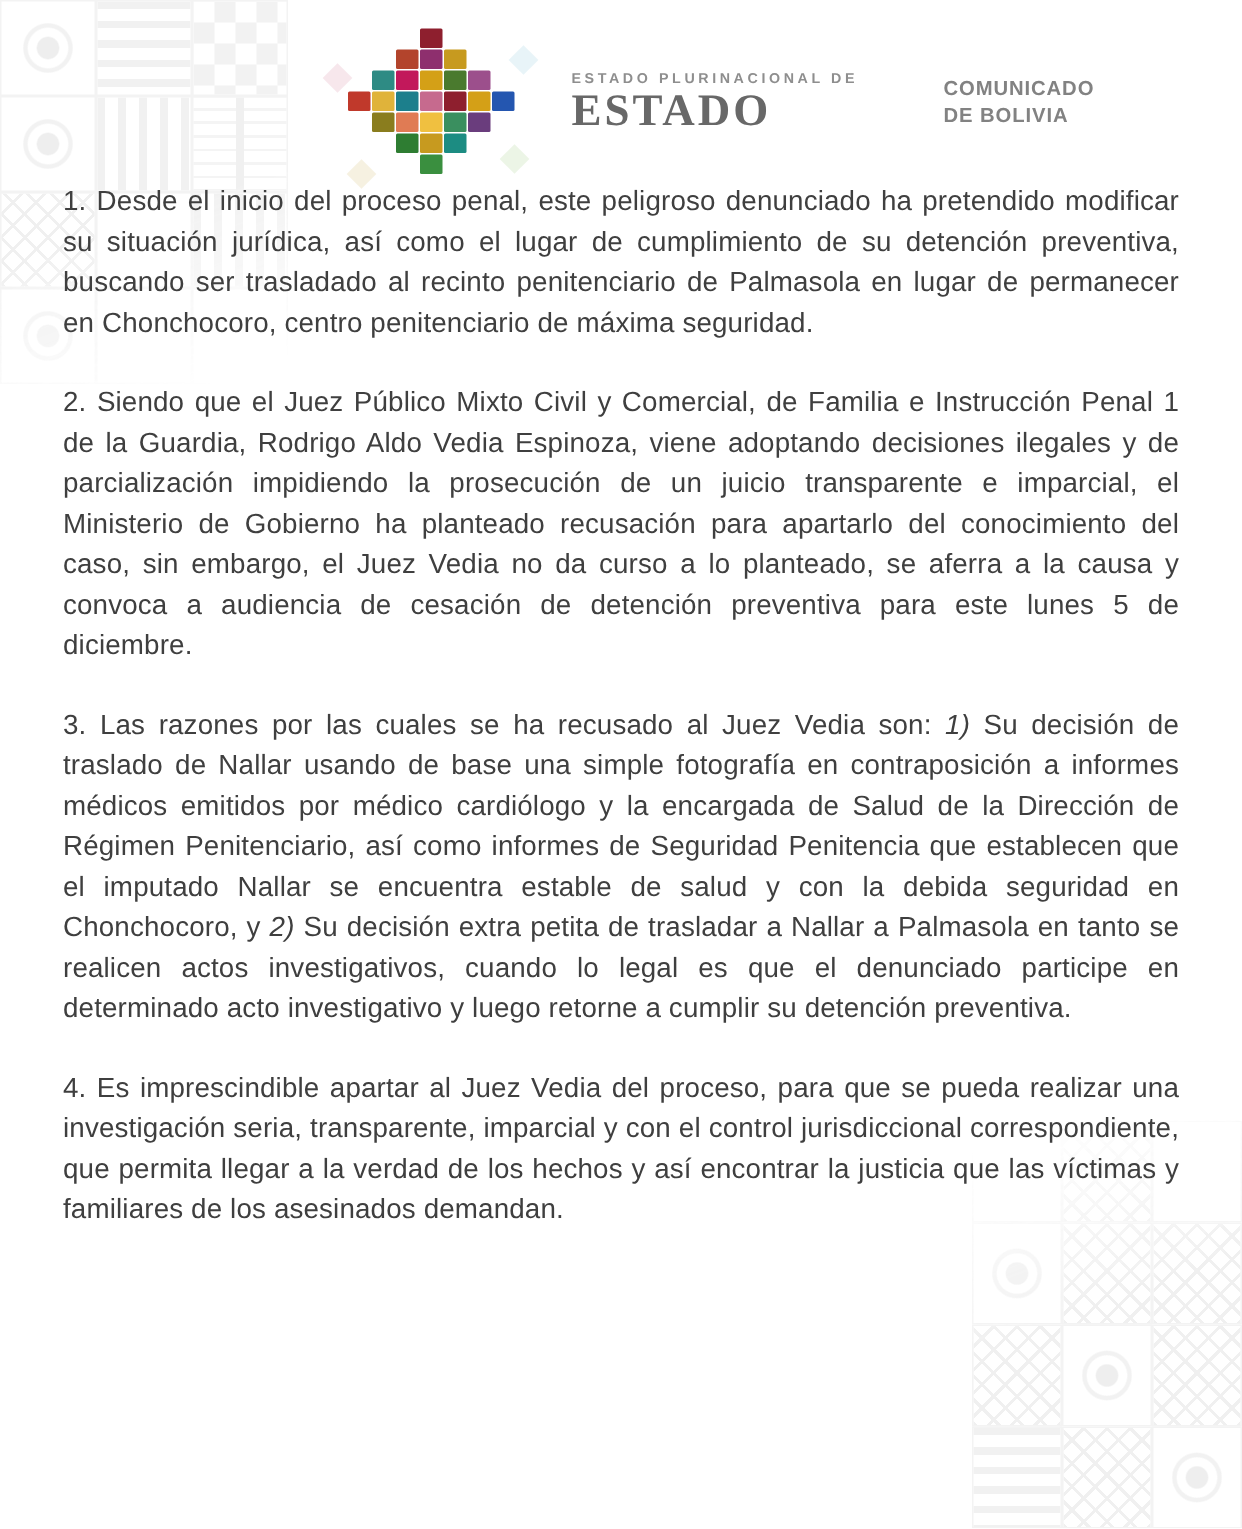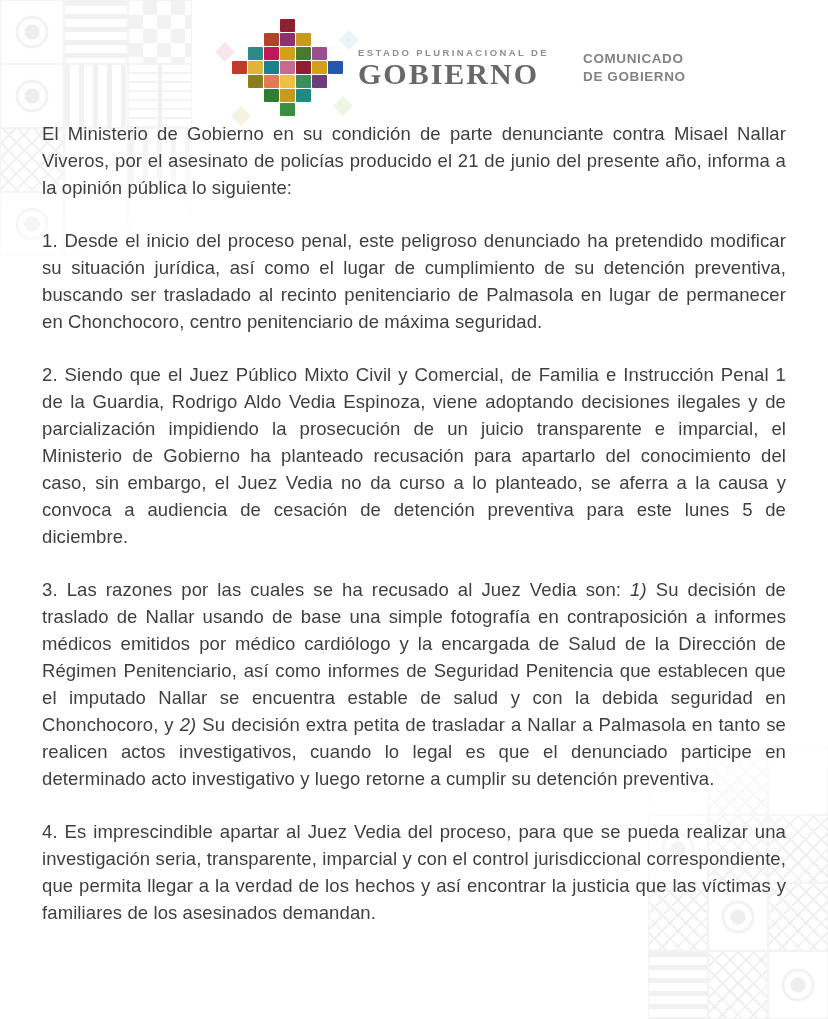--- a/index.html
+++ b/index.html
@@ -34,21 +34,21 @@
         radial-gradient(circle at 50% 50%,#ededed 0 7px,transparent 8px),
         radial-gradient(circle at 50% 50%,transparent 0 13px,#f1f1f1 14px 16px,transparent 17px);}
   .p-tr{background:
         linear-gradient(90deg,transparent 0 46%,#efefef 46% 54%,transparent 54%),
         repeating-linear-gradient(180deg,transparent 0 7px,#f3f3f3 7px 9px);}
   .p-pl{background:#ffffff;}
 
   
   header{
     position:relative;display:flex;align-items:center;
-    padding:16px 0 0 232px;height:104px;
+    padding:16px 0 0 232px;height:104px;gap:23px;
   }
   .logo{position:relative;width:112px;height:98px;margin-right:6px;flex:0 0 auto;}
   .logo-grid{display:grid;grid-template-columns:repeat(7,15px);grid-auto-rows:13px;gap:1px;}
   .lg-tile{border-radius:1px;}
   .diam{position:absolute;width:14px;height:14px;transform:rotate(45deg);opacity:.55;}
   .d1{left:-14px;top:26px;background:#f0d4dc;}
   .d2{right:-12px;top:14px;background:#d6ebf2;}
   .d3{left:2px;bottom:-6px;background:#efe6c8;}
   .d4{right:-6px;bottom:4px;background:#dcecd2;}
 
@@ -172,30 +172,29 @@
           <div class="lg-tile" style="visibility: hidden;"></div>
           <div class="lg-tile" style="visibility: hidden;"></div>
         </div>
       <span class="diam d1"></span>
       <span class="diam d2"></span>
       <span class="diam d3"></span>
       <span class="diam d4"></span>
     </div>
     <div class="estado">
       <div class="estado-label">ESTADO PLURINACIONAL DE</div>
-      <div class="country">GOBIERNO</div>
+      <div class="country">ESTADO</div>
     </div>
     <div class="ministry">
       <div>COMUNICADO</div>
-      <div>DE GOBIERNO</div>
+      <div>DE BOLIVIA</div>
     </div>
   </header>
 
 
   <main>
-    <p>El Ministerio de Gobierno en su condición de parte denunciante contra Misael Nallar Viveros, por el asesinato de policías producido el 21 de junio del presente año, informa a la opinión pública lo siguiente:</p>
     <p>1. Desde el inicio del proceso penal, este peligroso denunciado ha pretendido modificar su situación jurídica, así como el lugar de cumplimiento de su detención preventiva, buscando ser trasladado al recinto penitenciario de Palmasola en lugar de permanecer en Chonchocoro, centro penitenciario de máxima seguridad.</p>
     <p>2. Siendo que el Juez Público Mixto Civil y Comercial, de Familia e Instrucción Penal 1 de la Guardia, Rodrigo Aldo Vedia Espinoza, viene adoptando decisiones ilegales y de parcialización impidiendo la prosecución de un juicio transparente e imparcial, el Ministerio de Gobierno ha planteado recusación para apartarlo del conocimiento del caso, sin embargo, el Juez Vedia no da curso a lo planteado, se aferra a la causa y convoca a audiencia de cesación de detención preventiva para este lunes 5 de diciembre.</p>
     <p><span>3. Las razones por las cuales se ha recusado al Juez Vedia son: </span><i>1)</i><span> Su decisión de traslado de Nallar usando de base una simple fotografía en contraposición a informes médicos emitidos por médico cardiólogo y la encargada de Salud de la Dirección de Régimen Penitenciario, así como informes de Seguridad Penitencia que establecen que el imputado Nallar se encuentra estable de salud y con la debida seguridad en Chonchocoro, y </span><i>2)</i><span> Su decisión extra petita de trasladar a Nallar a Palmasola en tanto se realicen actos investigativos, cuando lo legal es que el denunciado participe en determinado acto investigativo y luego retorne a cumplir su detención preventiva.</span></p>
     <p>4. Es imprescindible apartar al Juez Vedia del proceso, para que se pueda realizar una investigación seria, transparente, imparcial y con el control jurisdiccional correspondiente, que permita llegar a la verdad de los hechos y así encontrar la justicia que las víctimas y familiares de los asesinados demandan.</p>
 
   </main>
 </div>
 
 </body></html>

